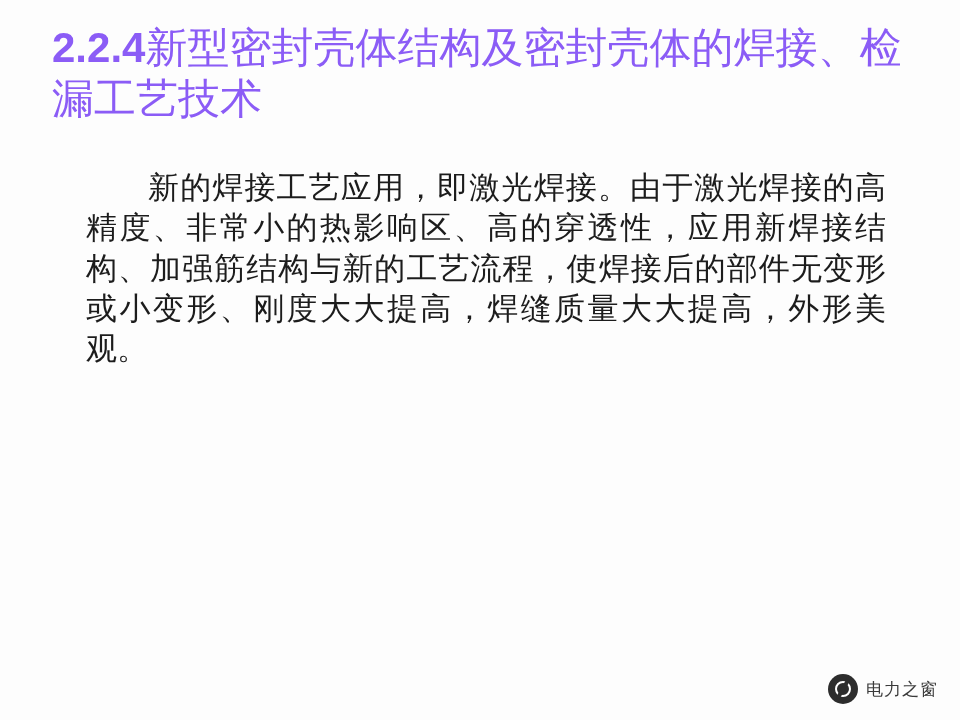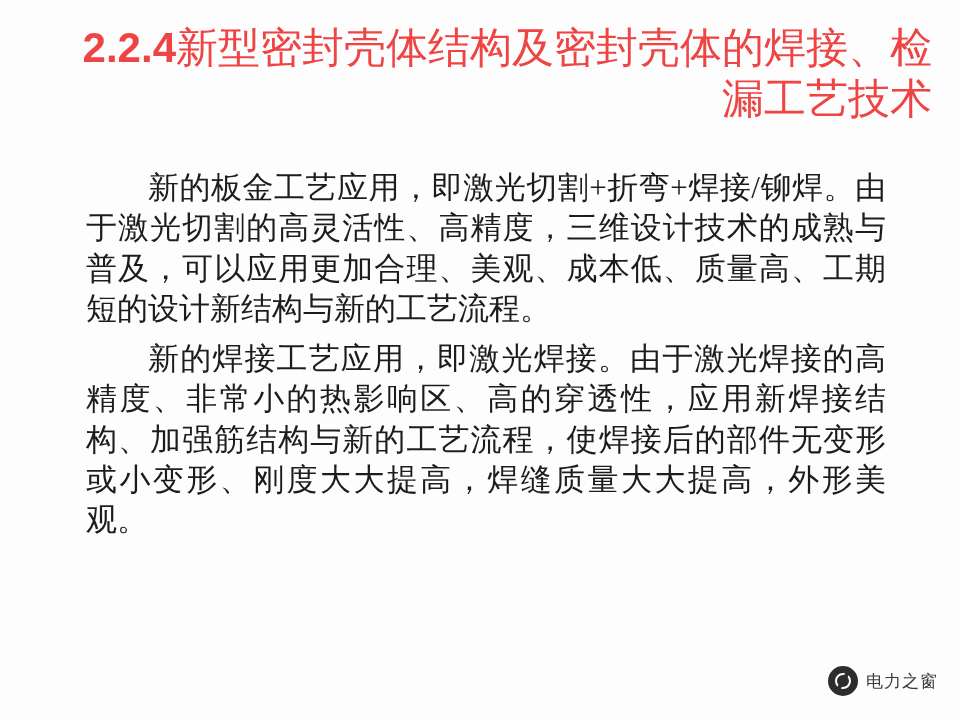--- a/index.html
+++ b/index.html
@@ -21,24 +21,24 @@
     box-sizing: border-box;
     background: #fdfdfd;
   }
   .title {
     position: absolute;
     left: 52px;
     top: 22px;
     width: 880px;
     font-size: 42px;
     line-height: 1.22;
-    color: #ef4444;
+    color: #8b5cf6;
     font-weight: normal;
     letter-spacing: 0px;
-    text-align: right;
+    text-align: left;
   }
   .title .num {
     font-family: "Liberation Sans", "DejaVu Sans", sans-serif;
     font-weight: bold;
     font-size: 42px;
   }
   .body-block {
     position: absolute;
     left: 86px;
     top: 168px;
@@ -52,21 +52,21 @@
     text-align: justify;
     text-justify: inter-ideograph;
     margin: 0 0 10px 0;
   }
   .para:last-child {
     margin-bottom: 16px;
   }
   .watermark {
     position: absolute;
     right: 22px;
-    bottom: 24px;
+    bottom: 16px;
     display: flex;
     align-items: center;
     gap: 8px;
   }
   .wm-logo {
     width: 30px;
     height: 30px;
     border-radius: 50%;
     background: #2d2d2d;
     position: relative;
@@ -104,21 +104,20 @@
 </head>
 <body>
 
 <div class="slide">
 
   <div class="title">
     <span class="num">2.2.4</span><span>新型密封壳体结构及密封壳体的焊接、检漏工艺技术</span>
   </div>
 
   <div class="body-block">
-    <p class="para">新的板金工艺应用，即激光切割+折弯+焊接/铆焊。由于激光切割的高灵活性、高精度，三维设计技术的成熟与普及，可以应用更加合理、美观、成本低、质量高、工期短的设计新结构与新的工艺流程。</p>
     <p class="para">新的焊接工艺应用，即激光焊接。由于激光焊接的高精度、非常小的热影响区、高的穿透性，应用新焊接结构、加强筋结构与新的工艺流程，使焊接后的部件无变形或小变形、刚度大大提高，焊缝质量大大提高，外形美观。</p>
   </div>
 
   <div class="watermark">
     <div class="wm-logo"></div>
     <div class="wm-text">电力之窗</div>
   </div>
 
 </div>
 

